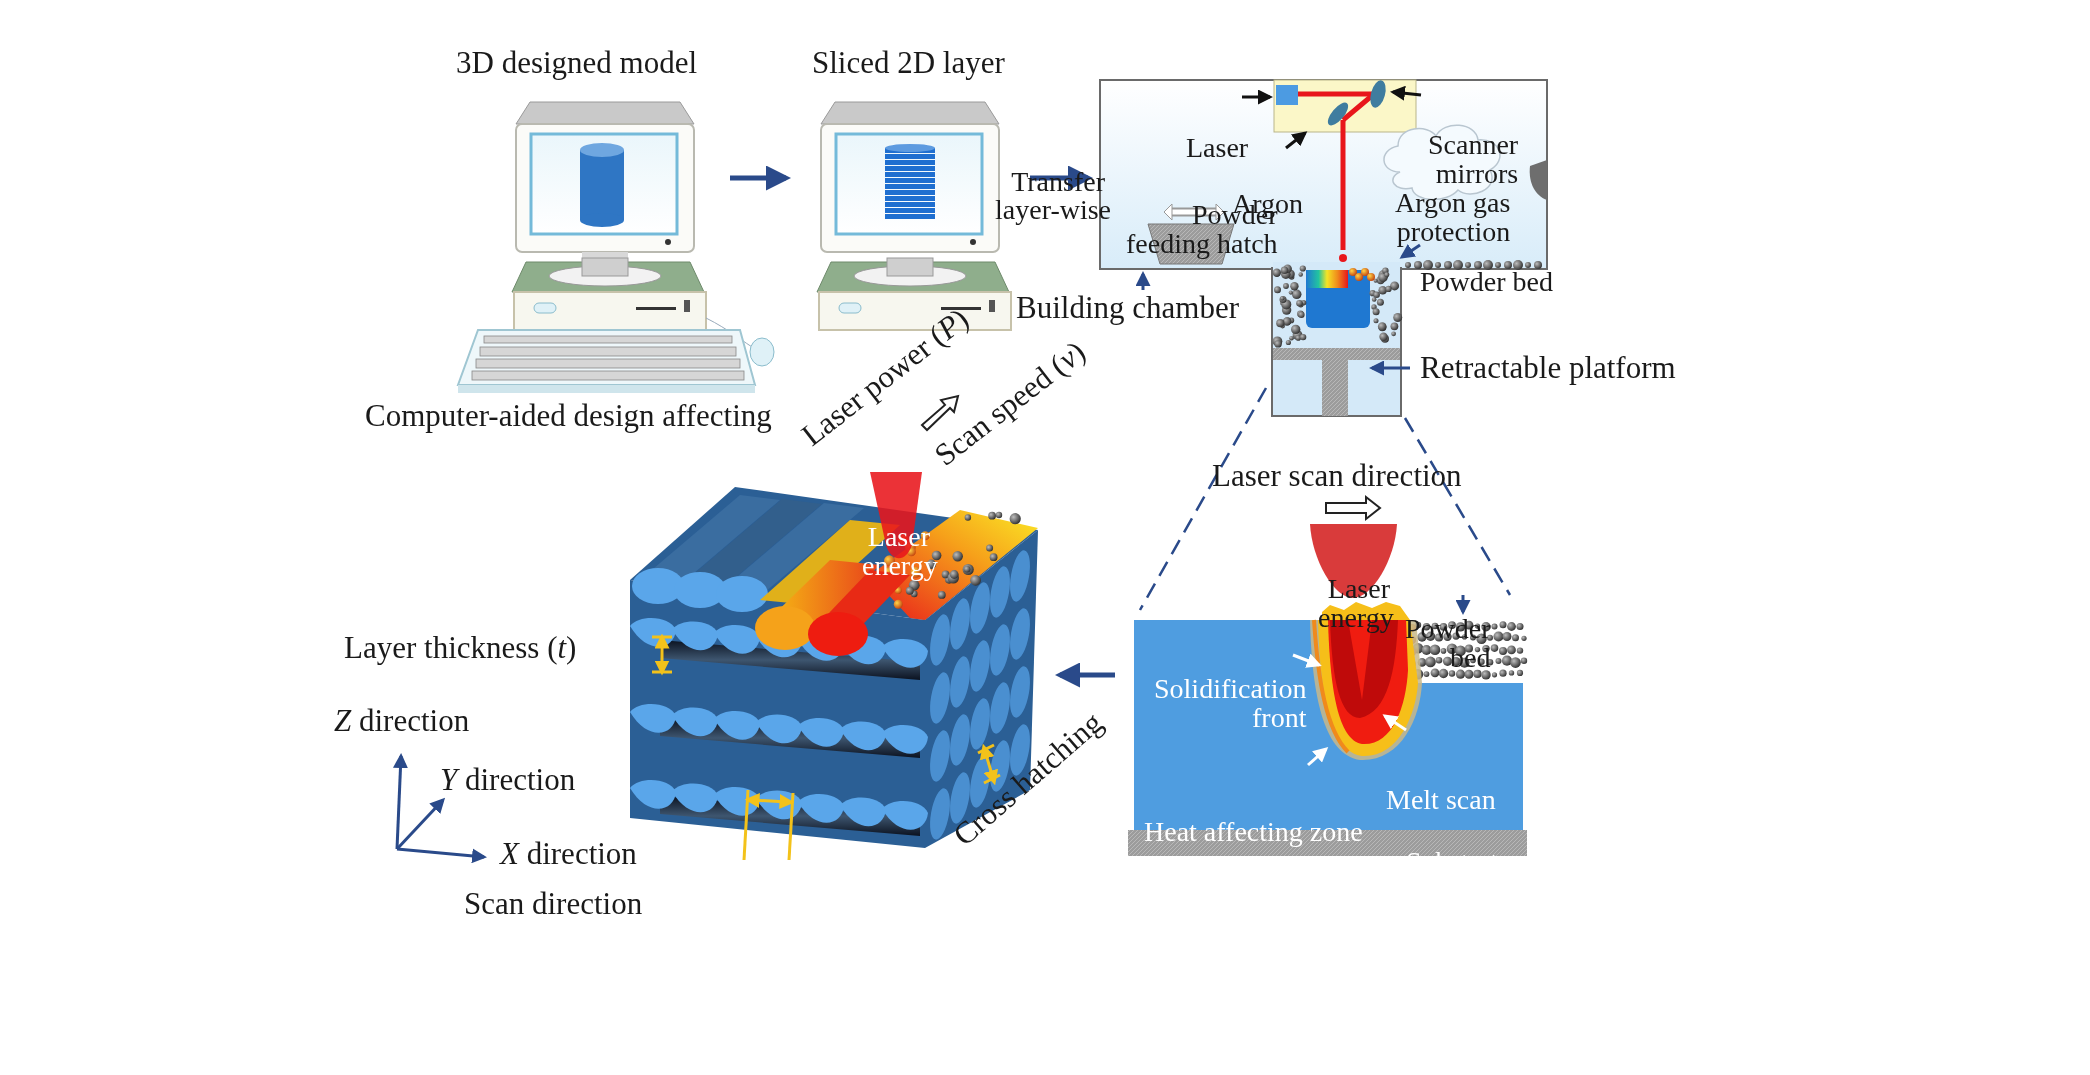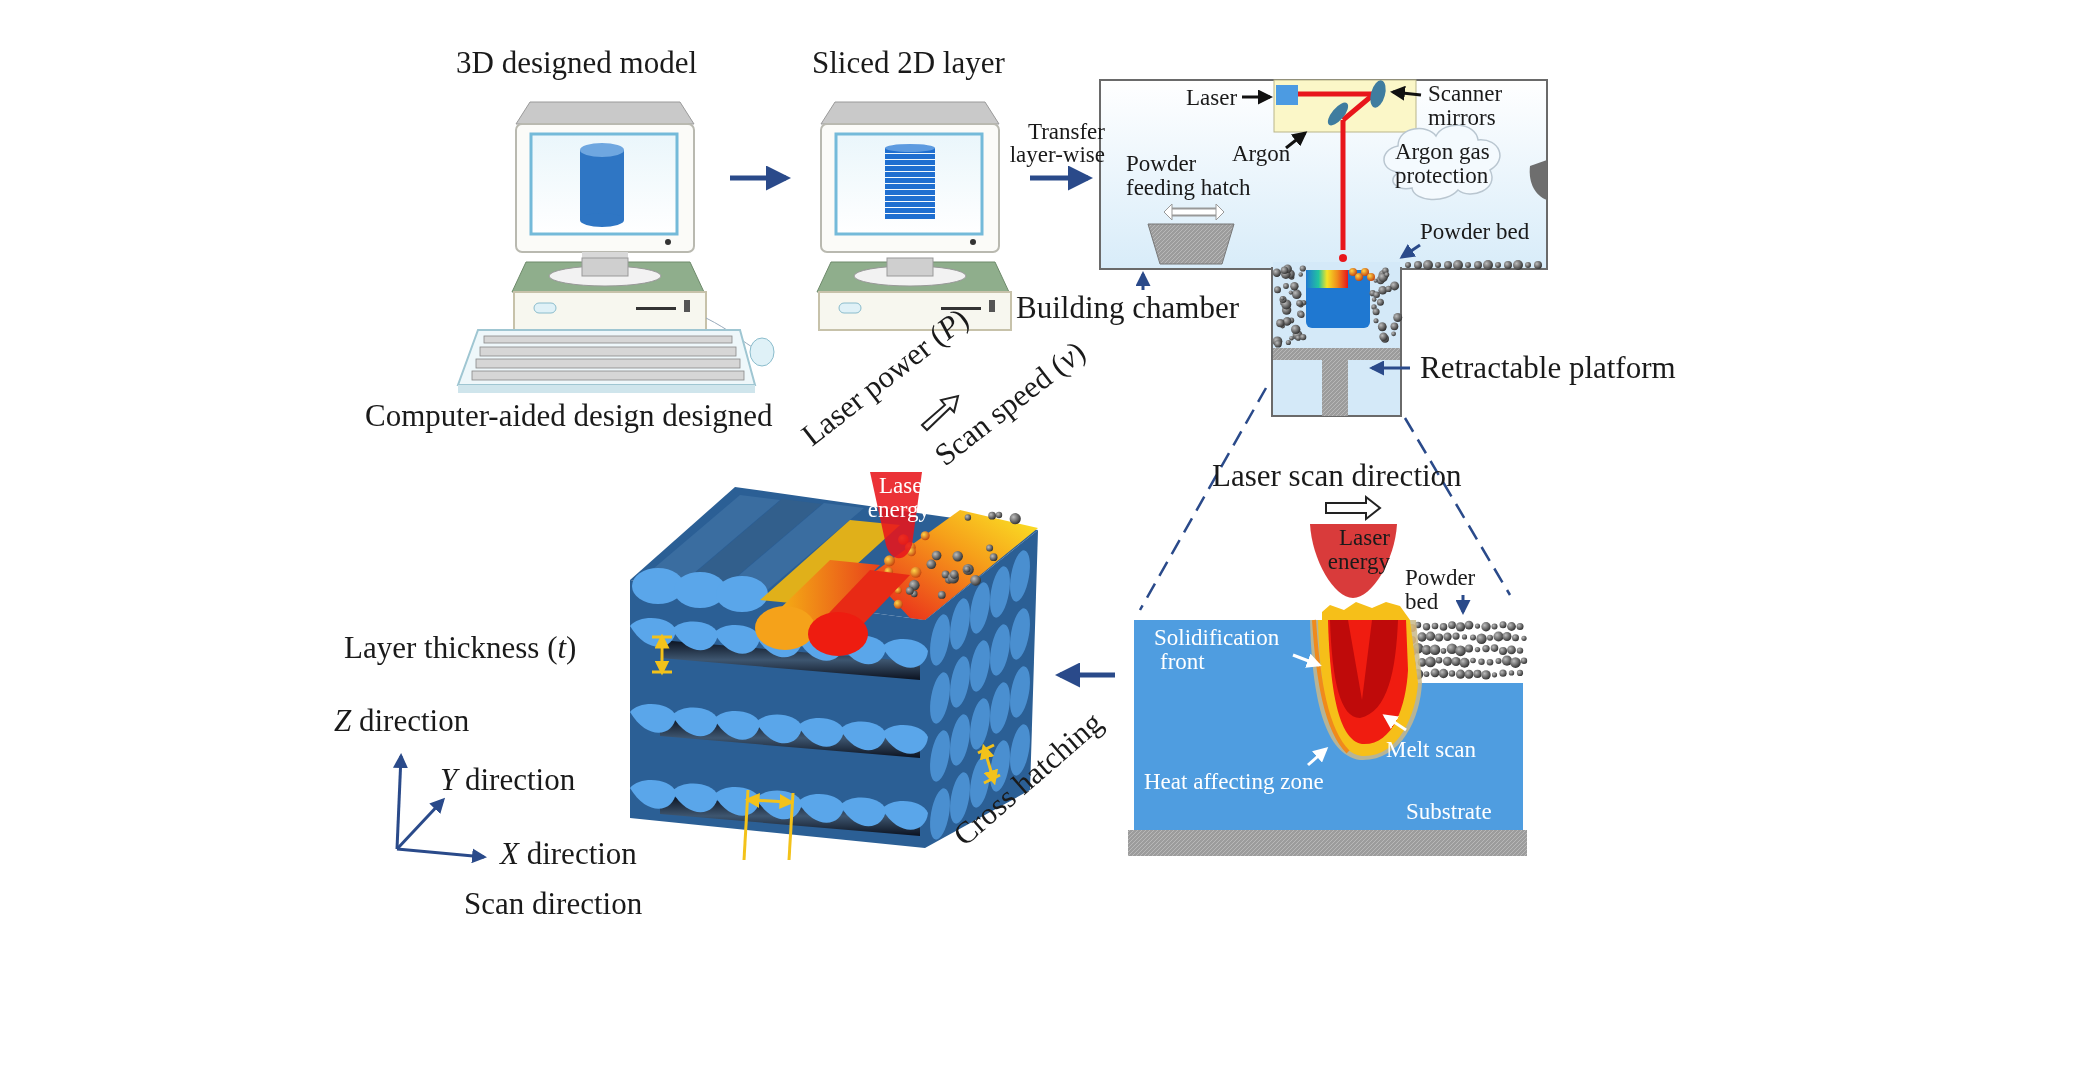--- a/index.html
+++ b/index.html
@@ -1,23 +1,23 @@
 <!DOCTYPE html>
 <html><head>
 <meta charset="utf-8">
 <style>
   html, body { margin:0; padding:0; background:#ffffff; }
   body { width:2090px; height:1075px; position:relative; overflow:hidden;
          font-family:"Liberation Serif", "DejaVu Serif", serif; color:#1a1a1a; }
   #stage { position:absolute; left:0; top:0; width:2090px; height:1036px; }
   .lbl { position:absolute; white-space:nowrap; line-height:1; }
   .big { font-size:31px; }
-  .sm  { font-size:23px; }
+  .sm  { font-size:28px;margin-top:48px; }
   .wht { color:#ffffff; }
-  .lh  { line-height:1.05; text-align:left; }
+  .lh  { line-height:1.05; text-align:right; }
   .ctr { text-align:right; }
   i { font-style:italic; }
 </style>
 </head>
 <body>
 
 <div id="stage">
 
 <svg width="2090" height="1075" viewBox="0 0 2090 1075" style="position:absolute;left:0;top:0">
   <defs>
@@ -478,21 +478,21 @@
 
   <g>
     <line x1="397" y1="849" x2="401" y2="756" stroke="#2a4a8a" stroke-width="3" marker-end="url(#ahBlue)"></line>
     <line x1="397" y1="849" x2="443" y2="800" stroke="#2a4a8a" stroke-width="3" marker-end="url(#ahBlue)"></line>
     <line x1="397" y1="849" x2="484" y2="857" stroke="#2a4a8a" stroke-width="3" marker-end="url(#ahBlue)"></line>
   </g>
 </svg>
 
 <div class="lbl big" style="left:456px;top:47px">3D designed model</div>
 <div class="lbl big" style="left:812px;top:47px">Sliced 2D layer</div>
-<div class="lbl big" style="left:365px;top:400px">Computer-aided design designed</div>
+<div class="lbl big" style="left:365px;top:400px">Computer-aided design affecting</div>
 <div class="lbl sm ctr" style="left:995px;top:120px;width:110px">
   <div>Transfer</div>
   <div>layer-wise</div>
 </div>
 
 <div class="lbl sm" style="left:1186px;top:86px">Laser</div>
 <div class="lbl sm lh" style="left:1428px;top:82px">
   <div>Scanner</div>
   <div>mirrors</div>
 </div>

